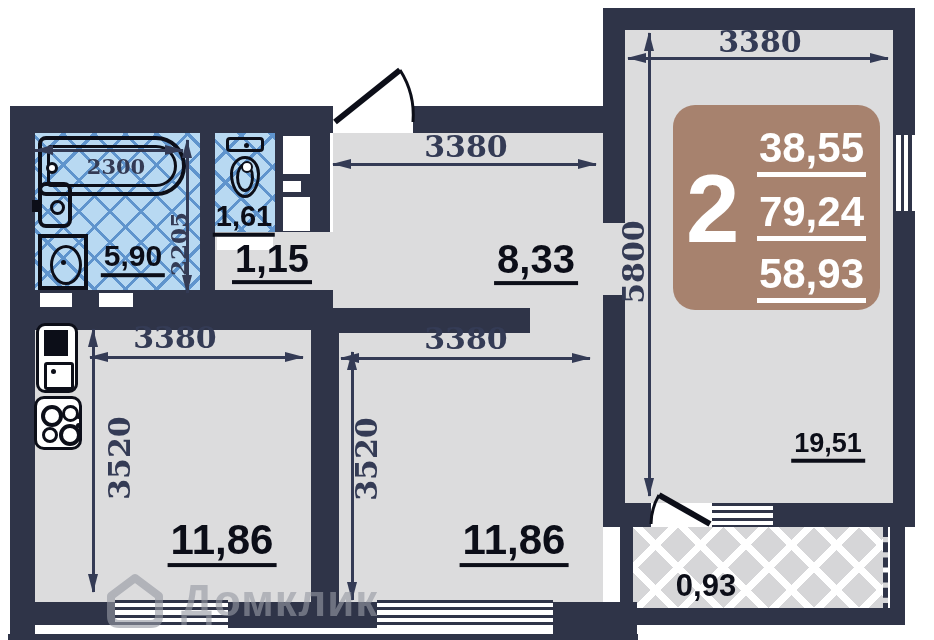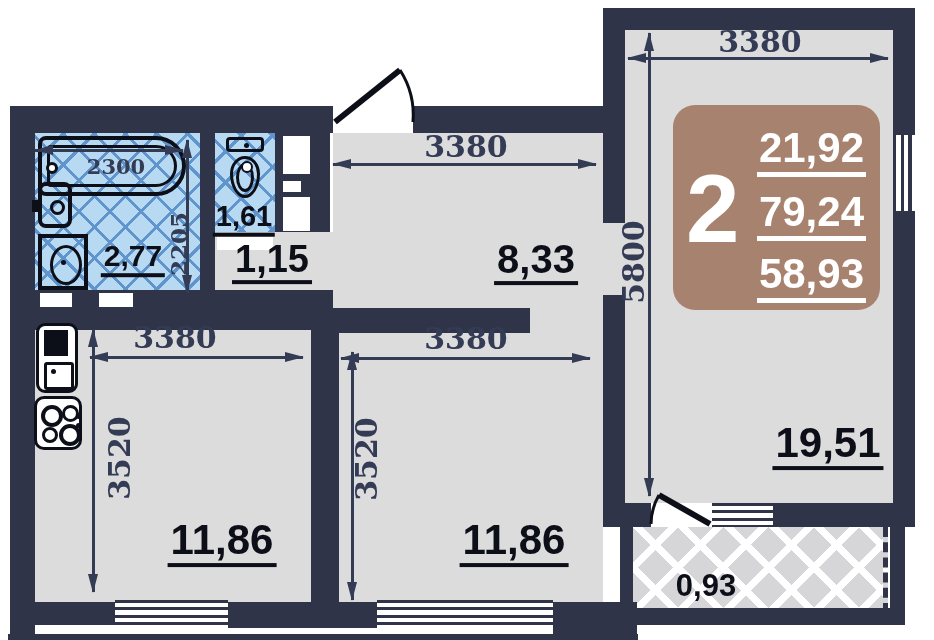--- a/index.html
+++ b/index.html
@@ -148,30 +148,36 @@
   <div class="dlab" style="left:116px;top:166px;font-size:21px">2300</div>
   <div class="dlab rot" style="left:178px;top:244px;font-size:23px">2205</div>
   <div class="dlab" style="left:466px;top:147px;font-size:30px">3380</div>
   <div class="dlab" style="left:760px;top:42px;font-size:30px">3380</div>
   <div class="dlab rot" style="left:634px;top:262px;font-size:30px">5800</div>
   <div class="dlab" style="left:175px;top:338px;font-size:30px">3380</div>
   <div class="dlab rot" style="left:120px;top:458px;font-size:30px">3520</div>
   <div class="dlab" style="left:466px;top:339px;font-size:30px">3380</div>
   <div class="dlab rot" style="left:367px;top:459px;font-size:30px">3520</div>
 
-  <div class="area" style="left:133px;top:259px;font-size:30px">2,77</div>
+  <div class="area" style="left:133px;top:259px;font-size:30px">5,90</div>
   <div class="area" style="left:244px;top:219px;font-size:29px">1,61</div>
   <div class="area" style="left:272px;top:262px;font-size:38px">1,15</div>
   <div class="area" style="left:536px;top:262px;font-size:40px">8,33</div>
   <div class="area" style="left:222px;top:543px;font-size:42px">11,86</div>
   <div class="area" style="left:514px;top:543px;font-size:42px">11,86</div>
-  <div class="area" style="left:828px;top:446px;font-size:42px">19,51</div>
+  <div class="area" style="left:828px;top:446px;font-size:27px">19,51</div>
   <div class="area nl" style="left:706px;top:586px;font-size:31px">0,93</div>
 
   <div class="badge">
     <div class="n2">2</div>
-    <div class="brow" style="top:22px">21,92</div>
+    <div class="brow" style="top:22px">38,55</div>
     <div class="brow" style="top:86px">79,24</div>
     <div class="brow" style="top:148px">58,93</div>
   </div>
 
+  <div class="wm">
+    <svg width="64" height="58" viewBox="0 0 64 58">
+      <path d="M8 24 L32 6 L56 24 V44 Q56 52 48 52 H16 Q8 52 8 44 Z" fill="none" stroke="currentColor" stroke-width="8" stroke-linejoin="round"></path>
+    </svg>
+    <span class="wm-text">Домклик</span>
+  </div>
 
 </div>
 
 </body></html>

